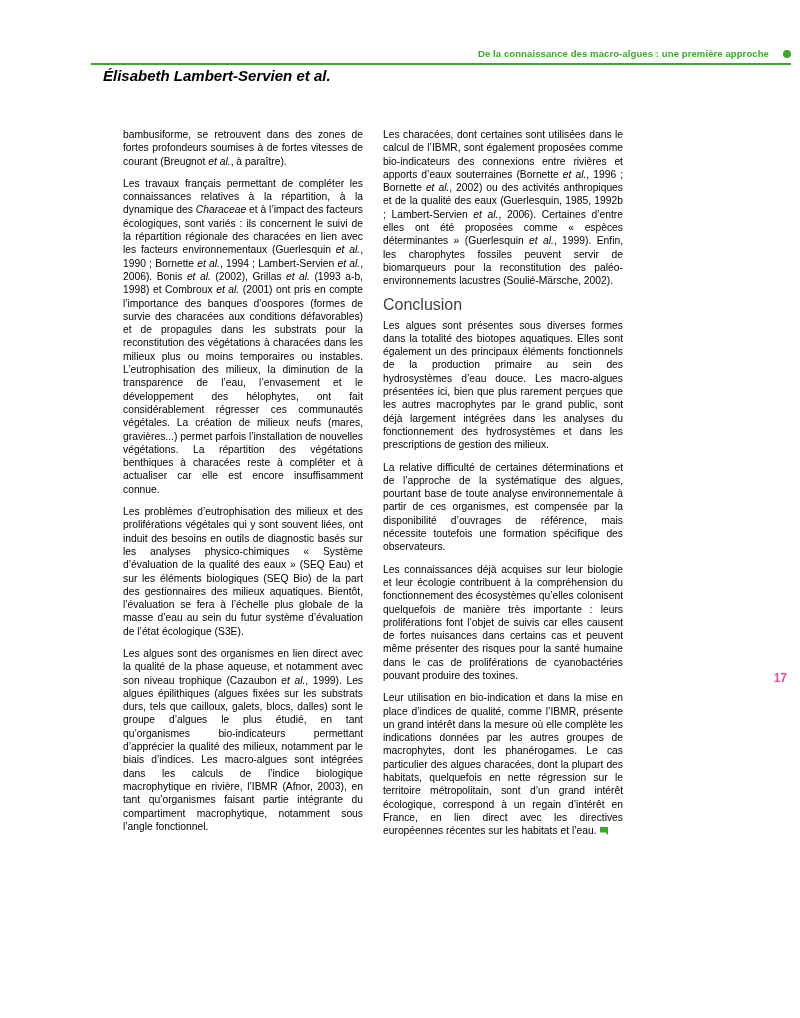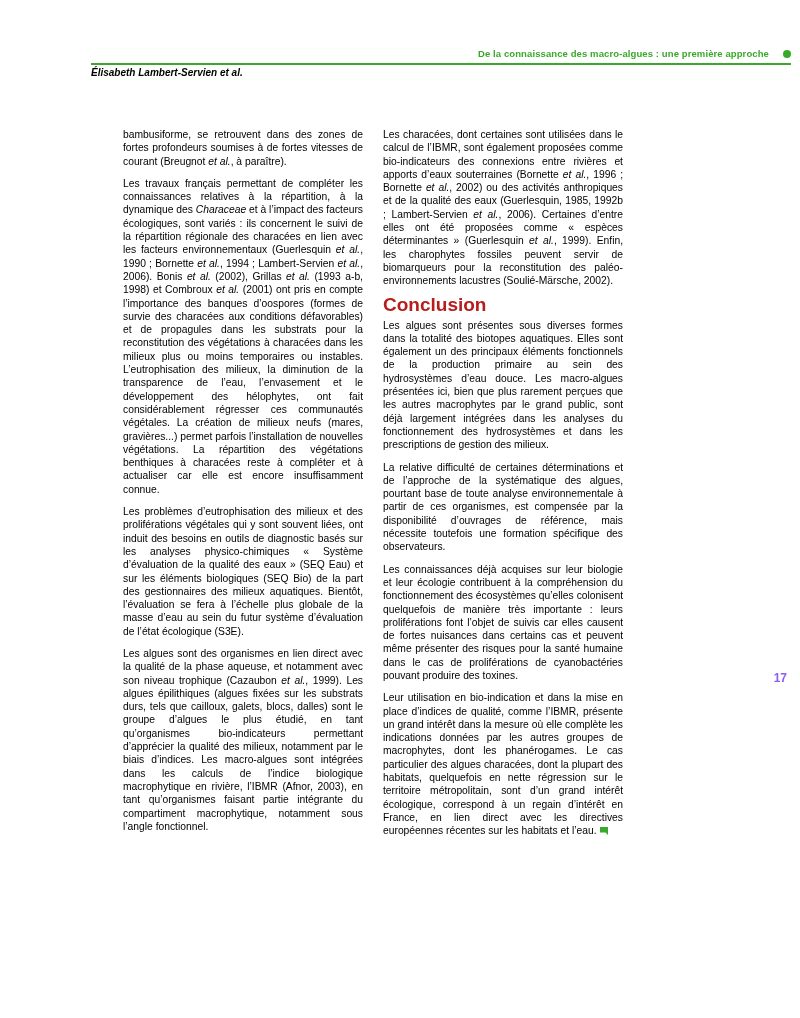--- a/index.html
+++ b/index.html
@@ -53,23 +53,23 @@
   .head-rule {
     position: absolute;
     left: 0;
     top: 15px;
     width: 700px;
     height: 1.6px;
     background: #3aa82a;
   }
   .author {
     position: absolute;
-    left: 0px;
+    left: 12px;
     top: 19px;
-    font-size: 10px;
+    font-size: 15px;
     font-weight: bold;
     font-style: italic;
     color: #000;
     white-space: nowrap;
   }
 
   
   .col {
     position: absolute;
     top: 128px;
@@ -82,23 +82,23 @@
   .col-left { left: 84px; }
   .col-right { left: 344px; }
 
   .col p {
     margin: 0 0 9px 0;
     text-align: justify;
     hyphens: auto;
   }
 
   h2.section {
-    color: #b91c1c;
-    font-size: 19px;
-    font-weight: bold;
+    color: #404040;
+    font-size: 16px;
+    font-weight: normal;
     margin: 13px 0 7px 0;
     line-height: 15px;
   }
   h2.section.first { margin-top: 4px; }
 
   i { }
 
   .endmark {
     display: inline-block;
     width: 8px;
@@ -109,21 +109,21 @@
   }
   .endmark svg { display: block; }
 
   
   .folio {
     position: absolute;
     right: 52px;
     bottom: 40px;
     font-size: 12px;
     font-weight: bold;
-    color: #8b5cf6;
+    color: #ec4899;
   }
 </style>
 </head>
 <body>
 
 <div class="page">
 
   <div class="header">
     <div class="running-head">De la connaissance des macro-algues : une première approche</div>
     <div class="head-dot"></div>

